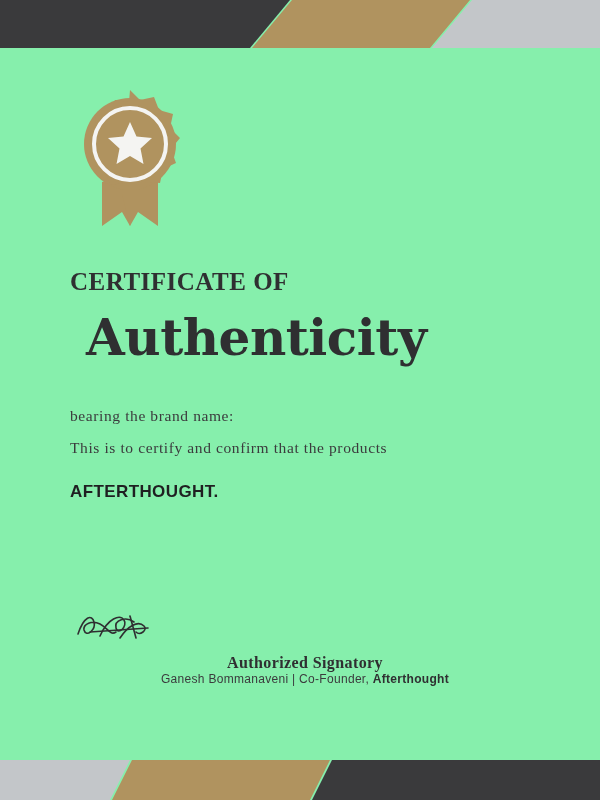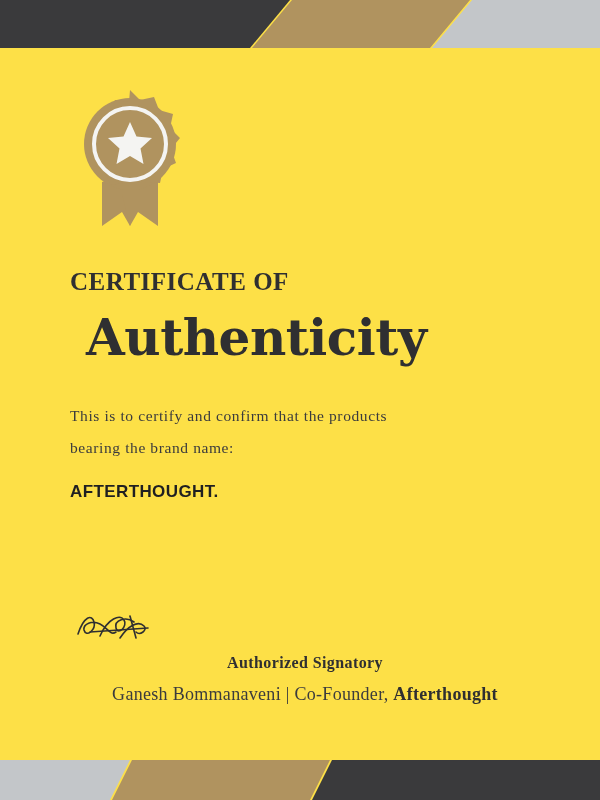--- a/index.html
+++ b/index.html
@@ -10,21 +10,21 @@
     width: 600px;
     height: 800px;
     background: #ffffff;
     font-family: "Liberation Serif", serif;
     overflow: hidden;
   }
   .page {
     position: relative;
     width: 600px;
     height: 800px;
-    background: #fde047;
+    background: #86efac;
     overflow: hidden;
   }
 
   
   .top-band {
     position: absolute;
     top: 0;
     left: 0;
     width: 600px;
     height: 48px;
@@ -122,23 +122,22 @@
   }
   .sign-title {
     margin-top: 6px;
     font-family: "Liberation Serif", serif;
     font-weight: bold;
     font-size: 16px;
     letter-spacing: 0.4px;
     color: #2f2f31;
   }
   .sign-name {
-    margin-top: 12px;
-    font-family: Liberation Serif, serif;
-    font-size: 18px;
+    font-family: Liberation Sans, sans-serif;
+    font-size: 12px;
     letter-spacing: 0.3px;
     color: #3b3b3d;
   }
   .sign-name b {
     font-weight: bold;
     color: #2f2f31;
   }
 </style>
 </head>
 <body>
@@ -166,22 +165,22 @@
       <circle cx="60" cy="58" r="36" fill="none" stroke="#f4f4f2" stroke-width="4"></circle>
       <polygon points="60,36 66.5,50.5 82,52 70.5,62.5 73.5,78 60,70 46.5,78 49.5,62.5 38,52 53.5,50.5" fill="#f4f4f2"></polygon>
     </svg>
   </div>
 
   <div class="content">
     <div class="title-small">CERTIFICATE OF</div>
     <div class="title-big">Authenticity</div>
 
     <div class="body-text">
+      <div>bearing the brand name:</div>
       <div>This is to certify and confirm that the products</div>
-      <div>bearing the brand name:</div>
     </div>
 
     <div class="brand-line">AFTERTHOUGHT.</div>
 
   </div>
 
   <div class="sign-block">
     <div class="signature">
       <svg viewBox="0 0 90 40" width="90" height="40">
         <g fill="none" stroke="#2f2f31" stroke-width="1.6" stroke-linecap="round">

